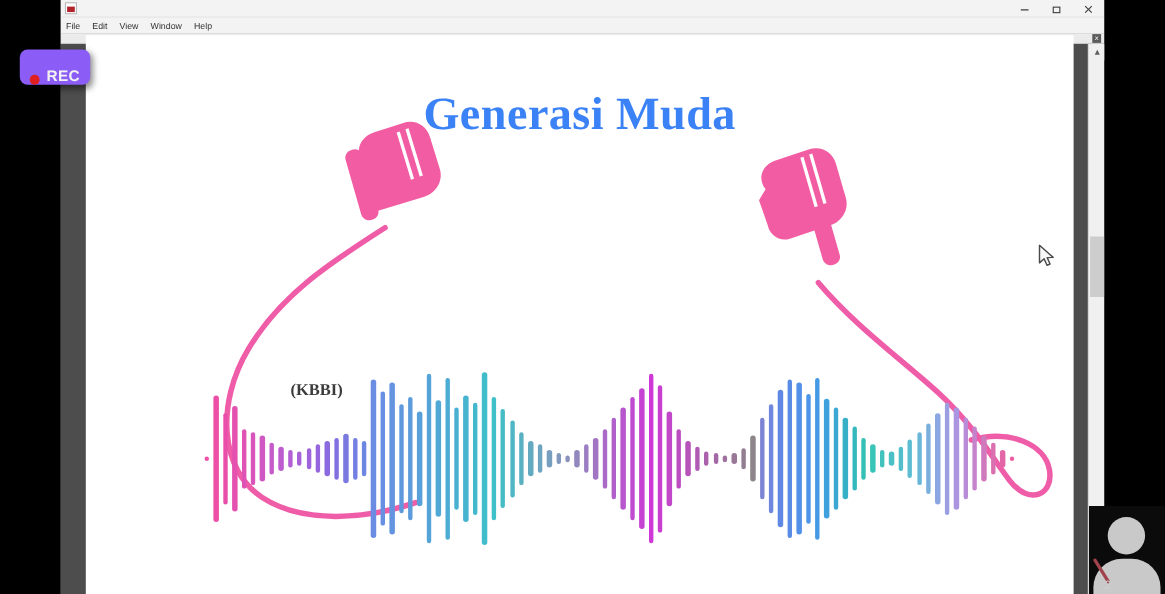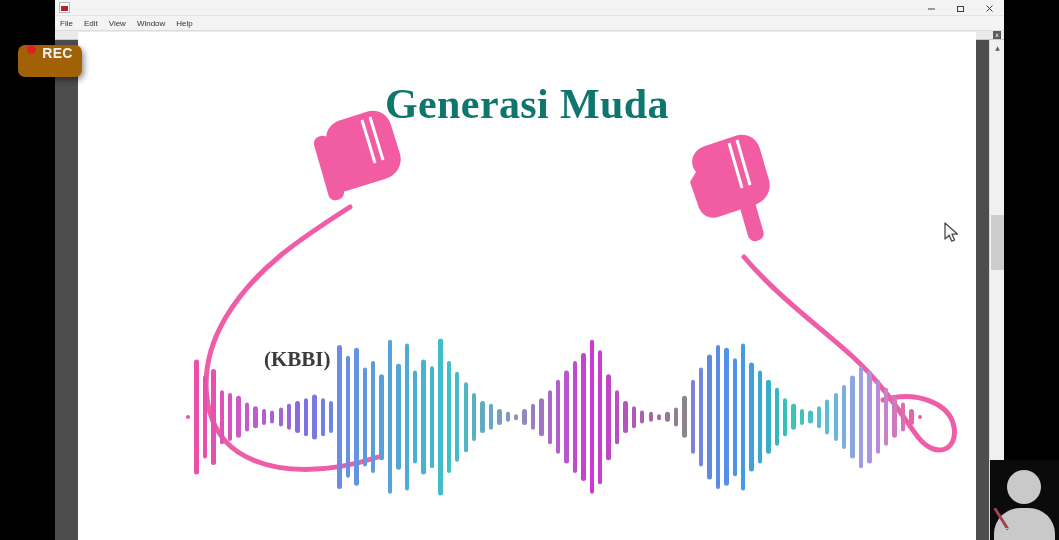--- a/index.html
+++ b/index.html
@@ -80,52 +80,52 @@
     position:absolute; left:1px; width:13px; top:175px; height:55px;
     background:#cdcdcd;
   }
 
   
   #slide { position:absolute; inset:0; }
 
   #slide-title {
     position:absolute; left:0; right:0; top:48px; text-align:center;
     font-family:"Liberation Serif", serif; font-weight:bold;
-    font-size:42px; color:#0f766e; letter-spacing:.4px;
+    font-size:42px; color:#3b82f6; letter-spacing:.4px;
   }
 
   .body-text {
     position:absolute;
     font-family:"Liberation Serif", serif; font-weight:bold;
     color:#3b3b3b;
   }
   #para-1 {
     left:186px; top:216px; width:548px; font-size:15.5px; line-height:22px;
     text-align:justify; text-align-last:left;
   }
   #para-2 { left:186px; top:276px; font-size:15.5px; }
-  #para-3 { left:186px; top:315px; font-size:21px; }
+  #para-3 { left:186px; top:315px; font-size:15px; }
 
   
   #art { position:absolute; inset:0; pointer-events:none; }
 
   
   #waveform {
     position:absolute; left:106px; top:305px; width:740px; height:160px;
   }
   #waveform .bar {
     position:absolute; bottom:50%; border-radius:999px;
     transform:translateY(50%);
   }
 
   
   #rec-badge {
     position:absolute; left:18px; top:45px; width:64px; height:32px;
-    background:#a16207; border-radius:7px;
-    display:flex; align-items:flex-start; justify-content:center; gap:6px;
+    background:#8b5cf6; border-radius:7px;
+    display:flex; align-items:flex-end; justify-content:center; gap:6px;
     box-shadow:2px 3px 6px rgba(0,0,0,.45);
   }
   #rec-dot { width:9px; height:9px; border-radius:50%; background:#e02020; }
   #rec-label { color:#f2f2f2; font-size:14px; font-weight:bold; letter-spacing:.3px; }
 
   #share-bar {
     position:absolute; left:0; bottom:0; height:30px;
     background:#8c8c8c; padding:0 10px 0 8px;
     display:flex; align-items:center;
   }

